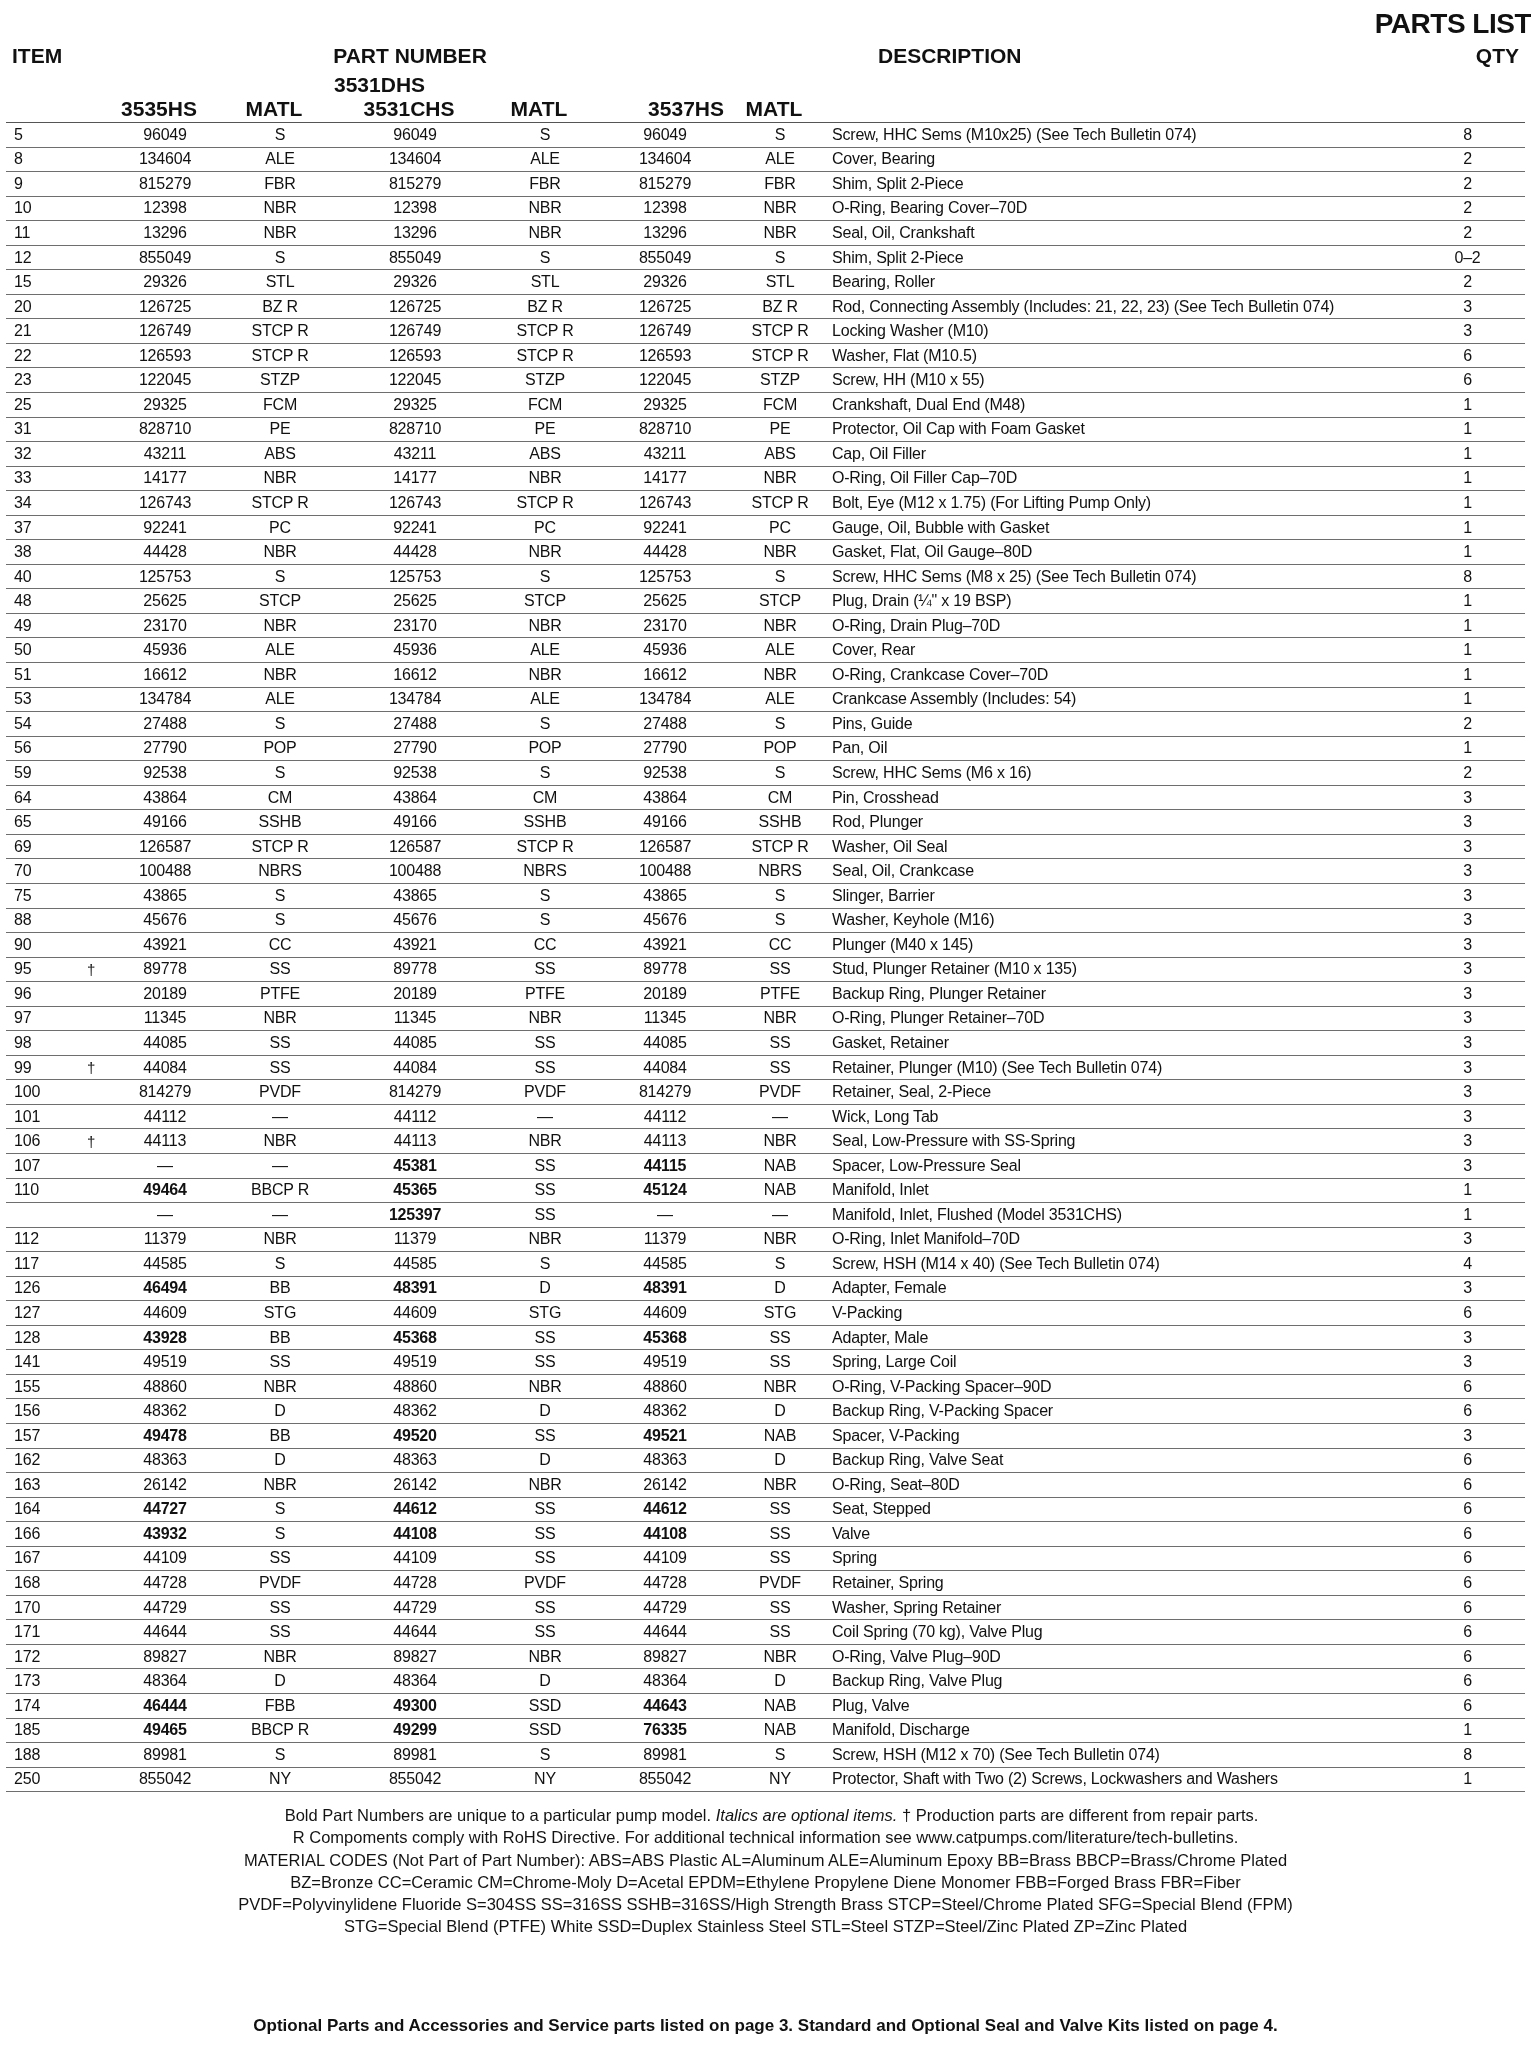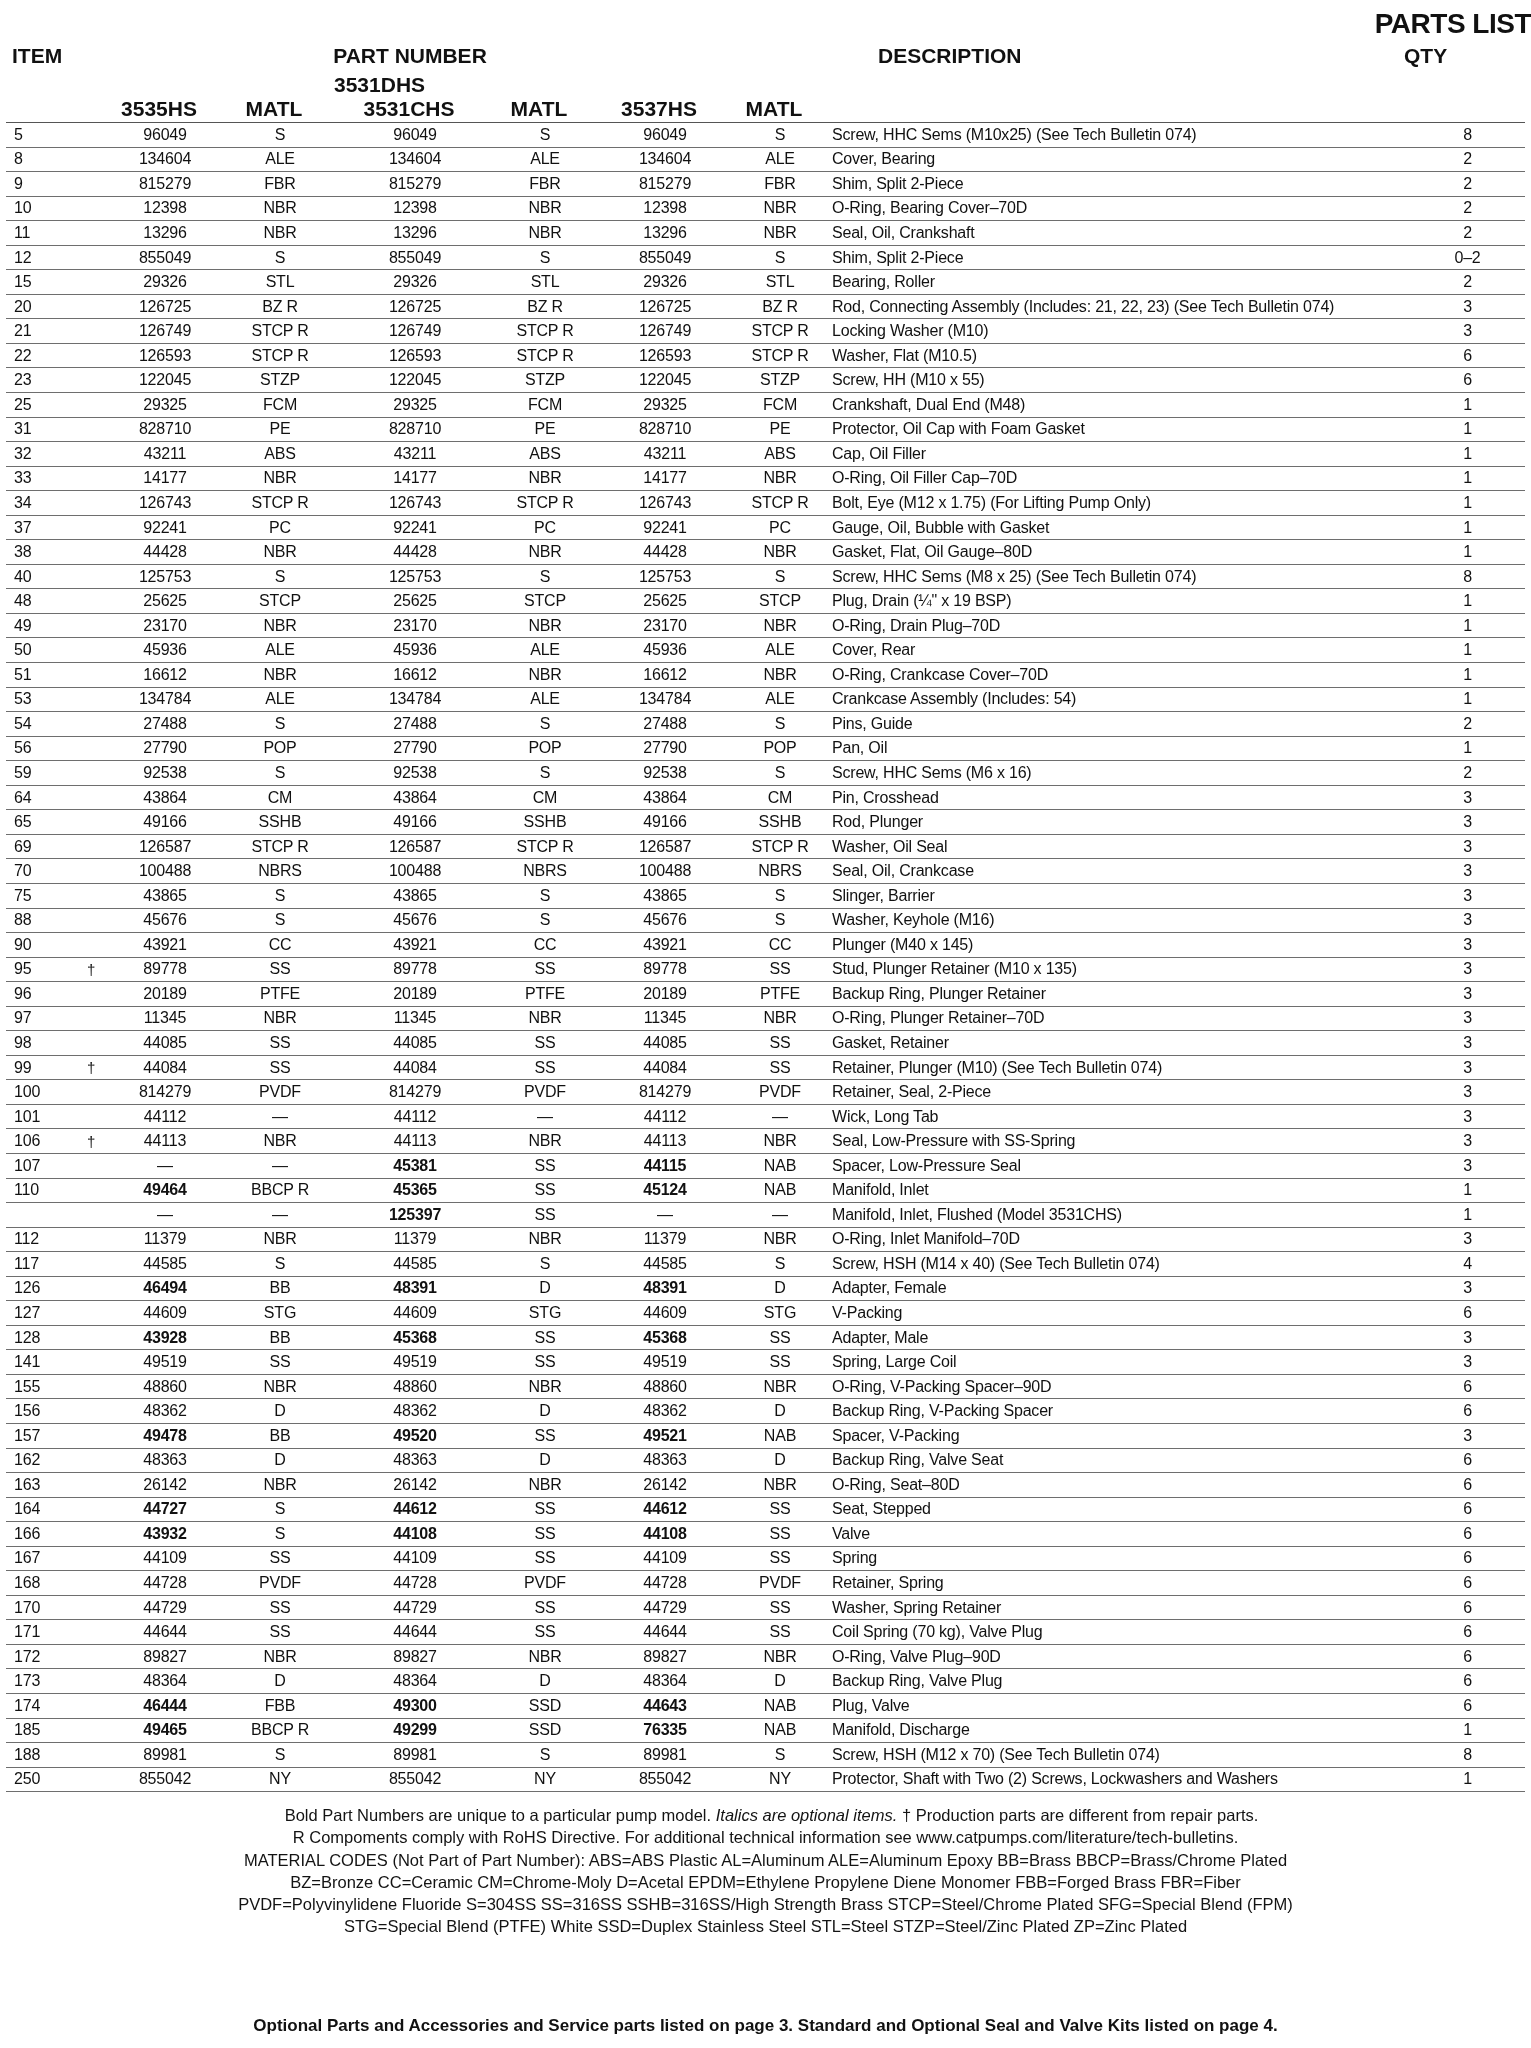--- a/index.html
+++ b/index.html
@@ -5,27 +5,27 @@
   html,body{margin:0;padding:0;background:#e8e8e8;}
   #page{position:relative;width:1531px;height:2048px;background:#ffffff;overflow:hidden;
         font-family:"Liberation Sans", sans-serif;color:#111;}
   
   #page-title{position:absolute;top:8px;left:0;right:0;text-align:right;
               font-size:28px;font-weight:bold;letter-spacing:-0.5px;}
   .hlabel{position:absolute;font-size:21px;font-weight:bold;white-space:nowrap;}
   #h-item{left:12px;top:44px;text-align:center;}
   #h-partnumber{left:290px;width:240px;top:44px;text-align:center;}
   #h-description{left:878px;top:44px;}
-  #h-qty{left:1404px;width:115px;top:44px;text-align:left;}
+  #h-qty{left:1404px;width:115px;top:44px;text-align:right;}
   #h-modeltop{left:334px;width:150px;top:73px;}
   #h-m1{left:104px;width:110px;top:97px;text-align:center;}
   #h-matl1{left:214px;width:120px;top:97px;text-align:center;}
   #h-m2{left:334px;width:150px;top:97px;text-align:center;}
   #h-matl2{left:484px;width:110px;top:97px;text-align:center;}
-  #h-m3{left:594px;width:130px;top:97px;text-align:center;}
+  #h-m3{left:594px;width:130px;top:97px;text-align:right;}
   #h-matl3{left:724px;width:100px;top:97px;text-align:center;}
   
   #parts-table{position:absolute;top:122px;left:6px;width:1519px;border-top:1px solid #555;}
   .row{display:grid;
        grid-template-columns:66px 38px 110px 120px 150px 110px 130px 100px 1fr 115px;
        align-items:center;height:24.55px;box-sizing:border-box;
        border-bottom:1px solid #6e6e6e;font-size:16px;letter-spacing:-0.2px;}
   .ci{padding-left:8px;text-align:left;}
   .cd{text-align:center;font-size:15px;}
   .cp,.cm,.cq{text-align:center;white-space:nowrap;}

